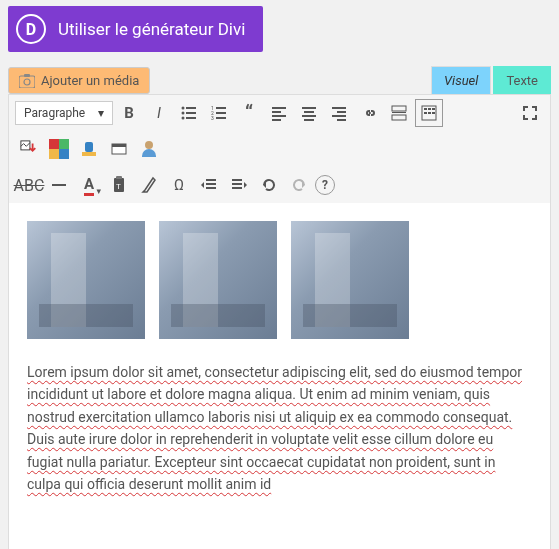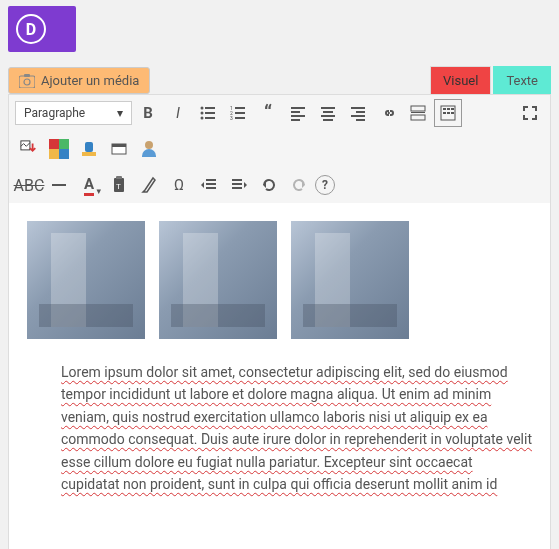--- a/index.html
+++ b/index.html
@@ -56,23 +56,24 @@
   .tab {
     padding: 6px 12px;
     font-size: 13px;
     color: #555;
     cursor: pointer;
     border: 1px solid transparent;
     border-bottom: none;
     background: #5eead4;
   }
   .tab.active {
-    background: #ef4444;
+    background: #7dd3fc;
     border-color: #ddd;
     color: #333;
+    font-style: italic;
   }
   .editor-wrap {
     margin: 0 8px;
     border: 1px solid #ddd;
     background: #f5f5f5;
   }
   .toolbar-row {
     display: flex;
     align-items: center;
     padding: 4px 6px;
@@ -85,21 +86,21 @@
   .toolbar-left {
     display: flex;
     align-items: center;
     gap: 2px;
   }
   .format-select {
     border: 1px solid #ccc;
     background: #fff;
     padding: 4px 8px;
     font-size: 12px;
-    width: 117px;
+    width: 98px;
     display: flex;
     justify-content: space-between;
     align-items: center;
     cursor: pointer;
   }
   .tb-btn {
     width: 28px; height: 28px;
     display: inline-flex;
     align-items: center;
     justify-content: center;
@@ -141,21 +142,20 @@
   }
   .body-text {
     font-size: 14px;
     line-height: 1.6;
     color: #555;
     text-decoration: underline;
     text-decoration-style: wavy;
     text-decoration-color: #d63638;
     text-decoration-thickness: 1px;
     text-underline-offset: 3px;
-    margin-left: 34px;
   }
   .color-swatch {
     width: 20px; height: 20px;
     display: grid;
     grid-template-columns: 1fr 1fr;
     grid-template-rows: 1fr 1fr;
   }
   .color-swatch span:nth-child(1){background:#d63638;}
   .color-swatch span:nth-child(2){background:#4ab866;}
   .color-swatch span:nth-child(3){background:#f0b849;}
@@ -172,20 +172,21 @@
     background:#5a9bd5;
   }
 </style>
 </head>
 <body>
 
 
 
 <div class="divi-btn">
   <span class="divi-logo">D</span>
+  <span>Utiliser le générateur Divi</span>
 </div>
 
 <div class="media-row">
   <div class="media-btn">
     <svg width="16" height="14" viewBox="0 0 16 14">
         <rect x="0" y="2" width="16" height="12" rx="2" fill="none" stroke="#888" stroke-width="1.2"></rect>
         <circle cx="8" cy="8" r="3" fill="none" stroke="#888" stroke-width="1.2"></circle>
         <rect x="5" y="0" width="6" height="3" rx="1" fill="#888"></rect>
       </svg>
     <span>Ajouter un média</span>

